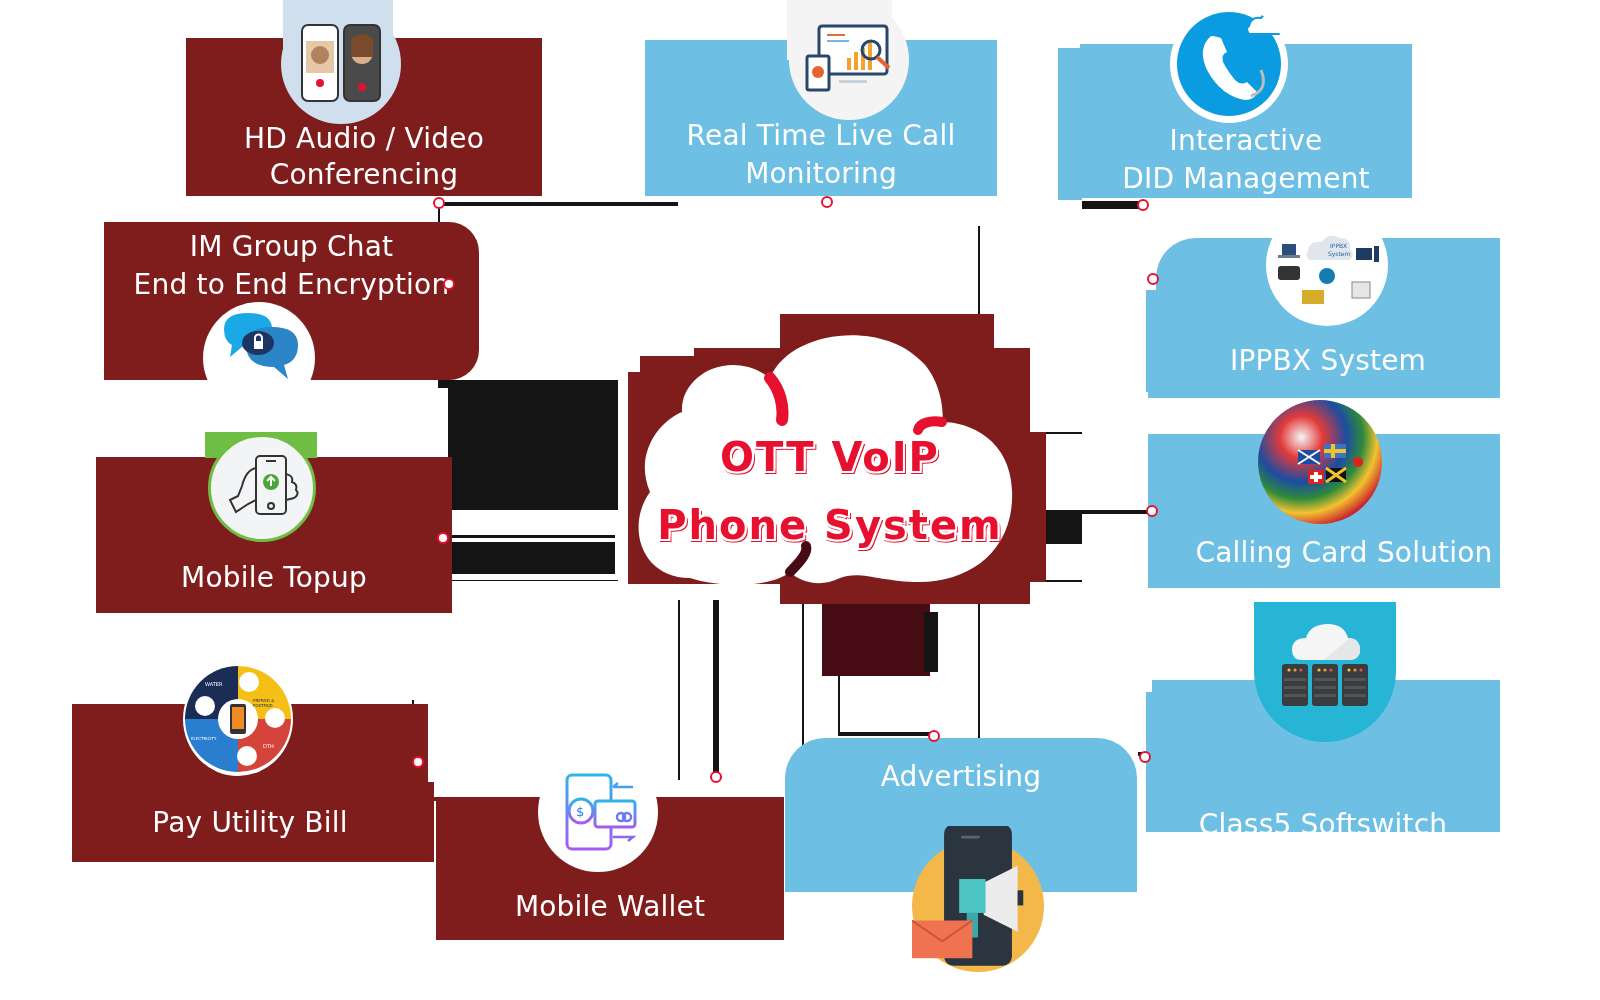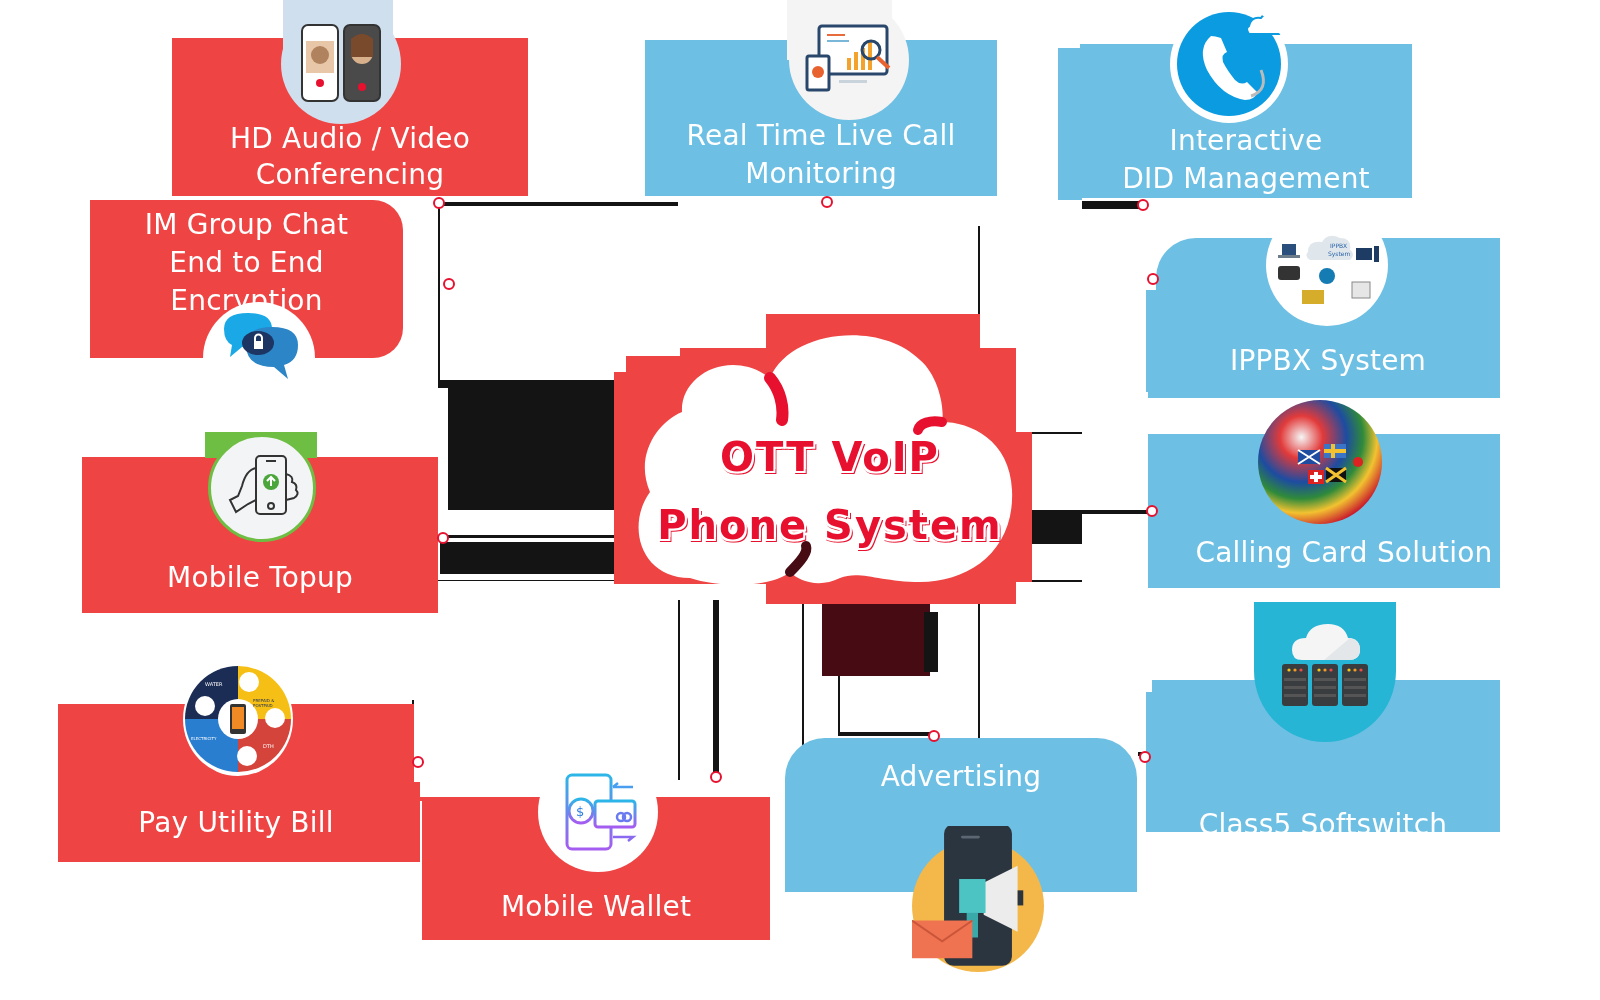--- a/index.html
+++ b/index.html
@@ -1,19 +1,19 @@
 <!DOCTYPE html>
 <html><head>
 <meta charset="utf-8">
 <style>
   html,body{margin:0;padding:0;}
   body{width:1600px;height:1000px;position:relative;background:#ffffff;overflow:hidden;font-family:"DejaVu Sans","Liberation Sans",sans-serif;}
   .abs{position:absolute;}
   .card{position:absolute;color:#ffffff;text-align:center;box-sizing:border-box;}
-  .red{background:#ef4444;}
+  .red{background:#7f1d1d;margin-left:14px;}
   .blue{background:#6dbfe3;}
   .label{position:absolute;left:0;right:0;font-size:28px;line-height:38px;font-weight:normal;letter-spacing:0.2px;}
   .circle{position:absolute;border-radius:50%;overflow:hidden;display:flex;align-items:center;justify-content:center;}
   .blk{position:absolute;background:#141414;}
   .line{position:absolute;background:#141414;}
   .dot{position:absolute;width:8px;height:8px;border-radius:50%;background:#fff;border:2px solid #e8102f;box-sizing:content-box;}
   .dark{position:absolute;background:#470b14;}
   .cloud-wrap{position:absolute;left:630px;top:330px;width:400px;height:270px;}
   .cloud-title{position:absolute;left:0;right:0;text-align:center;font-family:"DejaVu Sans",sans-serif;font-weight:bold;color:#e8102f;font-size:40px;letter-spacing:2px;
     text-shadow: -2px -2px 0 #fff, 2px -2px 0 #fff, -2px 2px 0 #fff, 2px 2px 0 #fff, 0 0 0 #fff, 3px 3px 0 #e8102f, -1px 3px 0 #e8102f;}
@@ -129,21 +129,21 @@
 <div class="circle" style="left:1170px;top:5px;width:118px;height:118px;background:#ffffff;">
   <svg width="116" height="116" viewBox="0 0 116 116">
     <circle cx="58" cy="58" r="52" fill="#0b9be0"></circle>
     <path d="M40 30 q-14 12 -4 34 q14 26 38 30 q10 0 12 -8 l-10 -10 q-6 4 -12 -2 q-8 -10 -12 -18 q-2 -8 4 -10 l-6 -14 q-6 -2 -10 -2z" fill="#fff"></path>
     <path d="M80 90 q18 -6 10 -26" stroke="#bbb" stroke-width="3" fill="none"></path>
     <path d="M78 20 q2 -10 12 -8 q4 -6 12 -2 q8 2 6 10 q6 2 4 8 l-34 0 q-4 -6 0 -8z" fill="#ffffff" stroke="#0b9be0" stroke-width="2"></path>
   </svg>
 </div>
 <div class="dot" style="left:1137px;top:199px;"></div>
 
-<div class="card red" style="left:90px;top:200px;width:313px;height:158px;border-radius:0 30px 30px 0;">
+<div class="card red" style="left:90px;top:222px;width:375px;height:158px;border-radius:0 30px 30px 0;">
   <div class="label" style="top:6px;">IM Group Chat</div>
   <div class="label" style="top:44px;">End to End Encryption</div>
 </div>
 <div class="circle" style="left:203px;top:302px;width:112px;height:112px;background:#ffffff;">
   <svg width="90" height="80" viewBox="0 0 90 80" style="margin-top:-18px;">
     <path d="M10 20 q0 -16 24 -16 q24 0 24 16 q0 18 -24 18 l-6 0 l-12 10 l2 -12 q-8 -4 -8 -16z" fill="#1aa8e6"></path>
     <path d="M32 36 q0 -18 26 -18 q26 0 26 18 q0 16 -14 20 l4 14 l-14 -12 q-28 0 -28 -22z" fill="#2b85c7"></path>
     <ellipse cx="44" cy="34" rx="16" ry="12" fill="#1c3563"></ellipse>
     <rect x="40" y="32" width="9" height="8" fill="#fff"></rect>
     <path d="M41 32 v-3 a3.5 3.5 0 0 1 7 0 v3" stroke="#fff" stroke-width="2" fill="none"></path>

